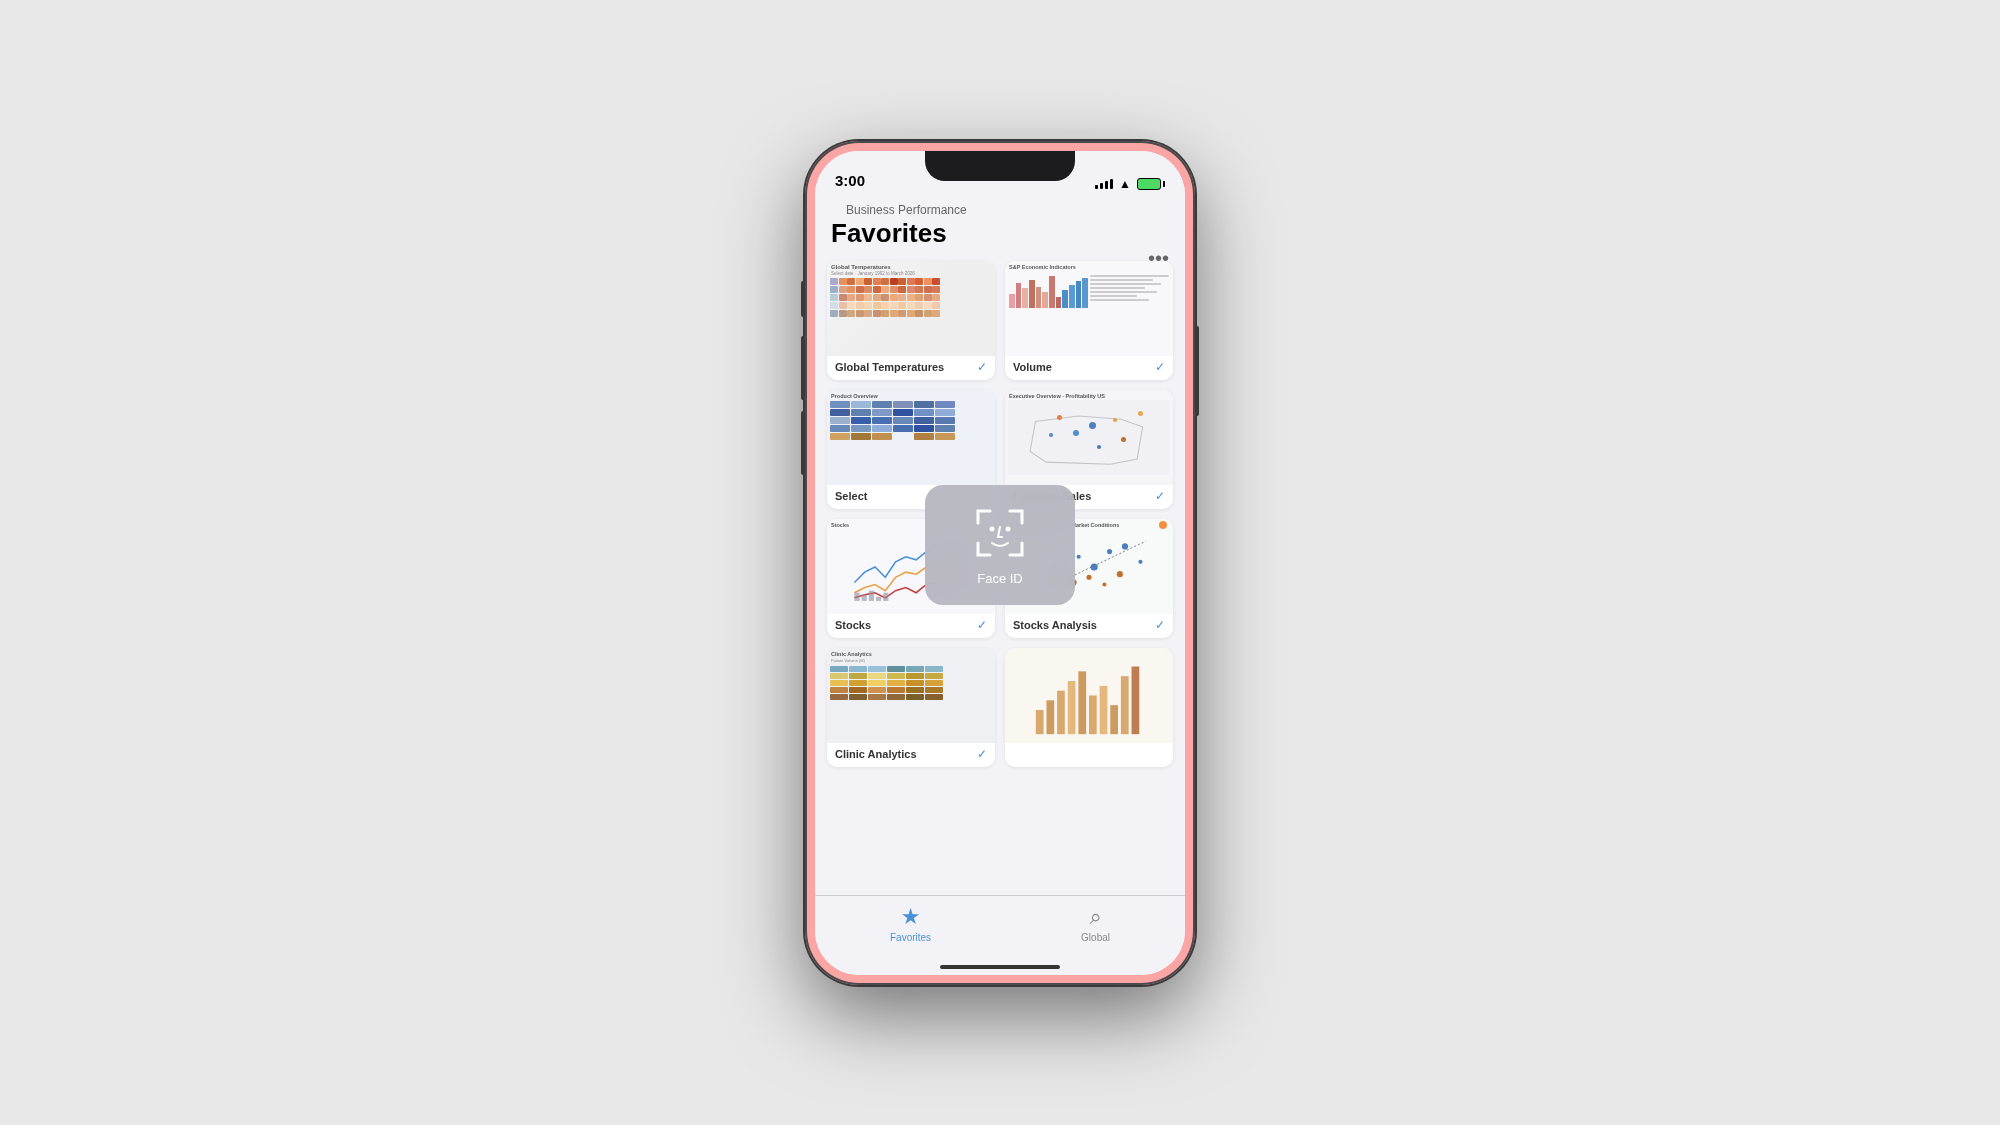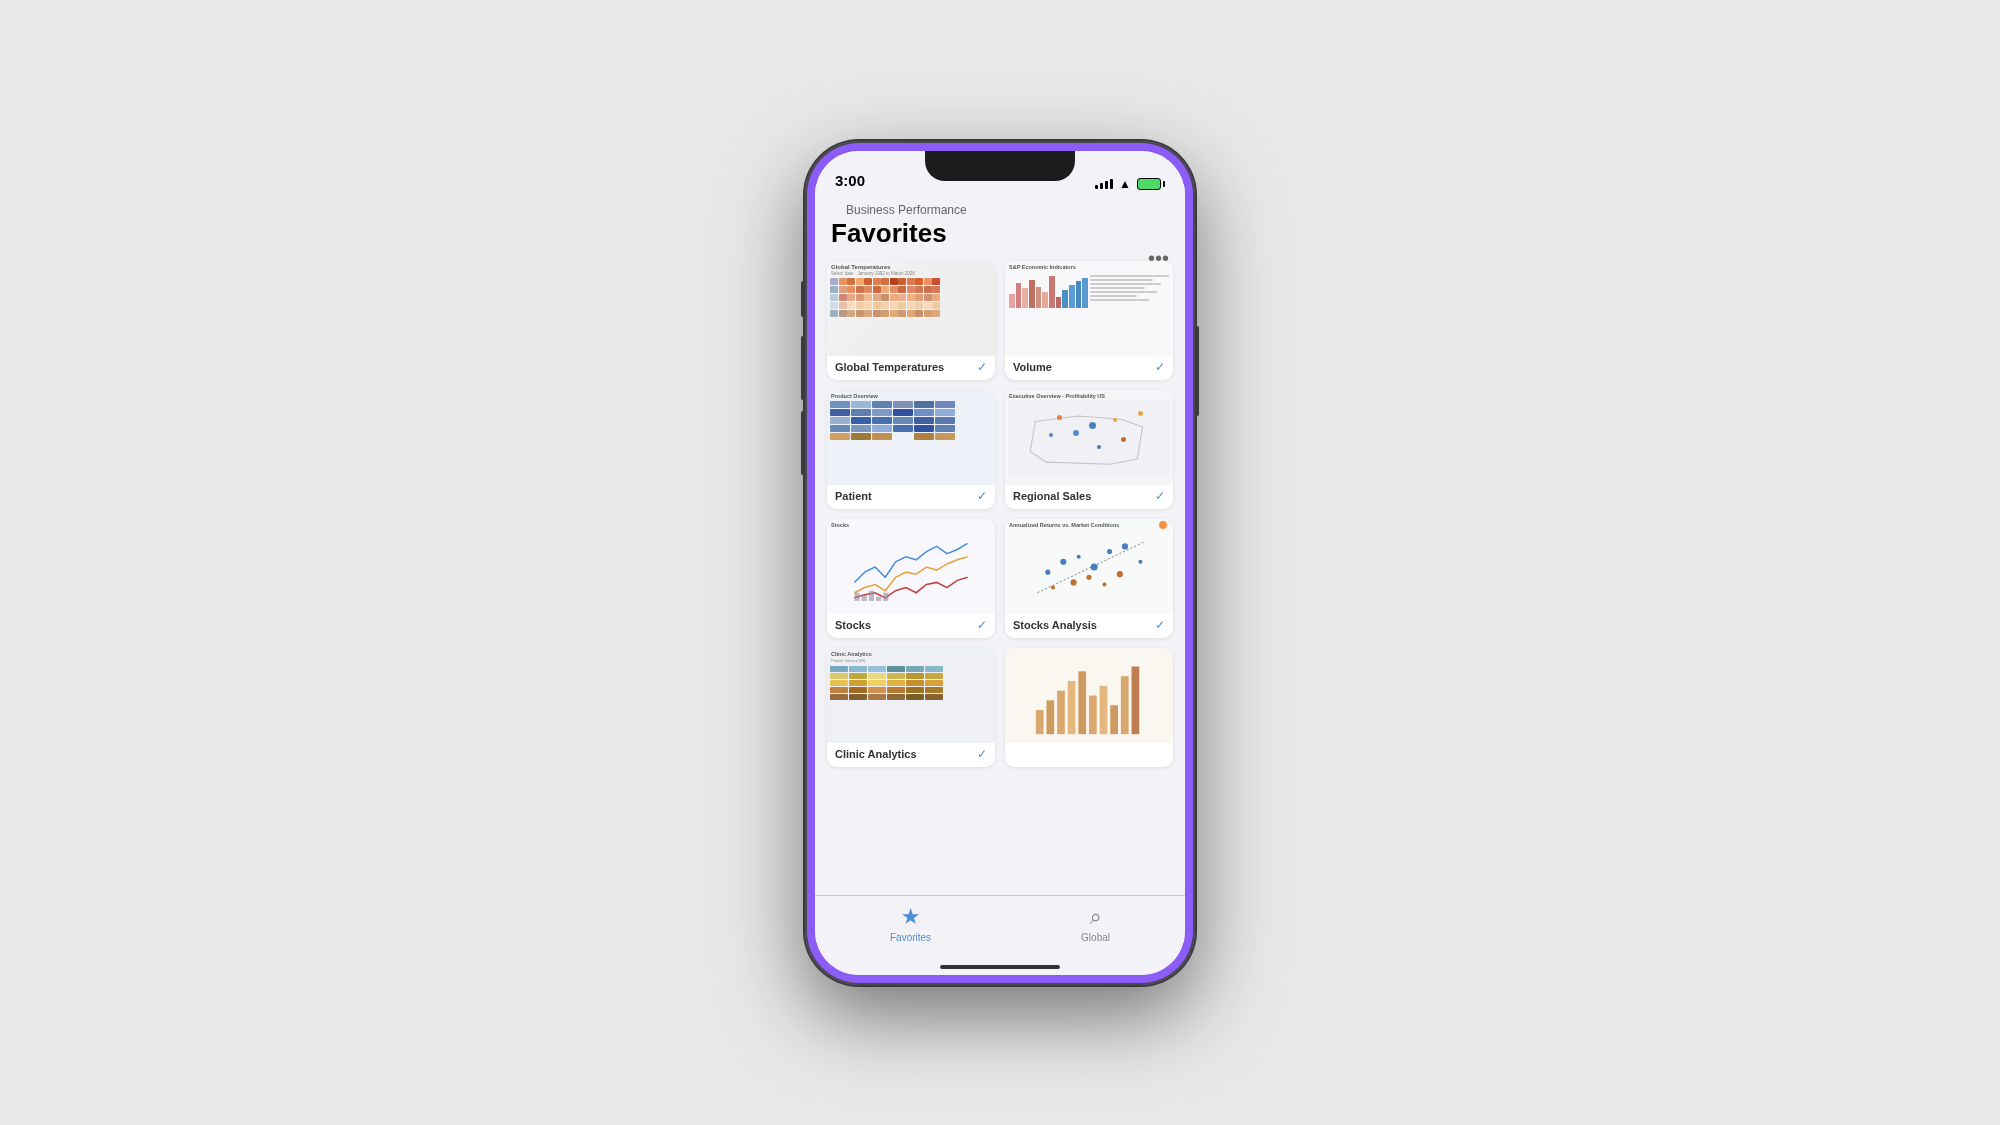--- a/index.html
+++ b/index.html
@@ -15,21 +15,21 @@
 
     .phone-wrapper {
       position: relative;
       width: 390px;
       height: 844px;
     }
 
     .phone-frame {
       position: absolute;
       inset: 0;
-      background: #8b5cf6;
+      background: #fca5a5;
       border-radius: 54px;
       box-shadow:
         0 0 0 2px #3a3a3c,
         0 30px 80px rgba(0,0,0,0.5),
         inset 0 0 0 2px #4a4a4c;
       text-decoration: underline;
     }
 
     
     .btn-left-top {
@@ -543,21 +543,21 @@
                     <div style="width:20px;height:7px;background:#a07838;border-radius:1px"></div>
                     <div style="width:20px;height:7px;background:#c09050;border-radius:1px"></div>
                     <div style="width:20px;height:7px;background:#8060288;border-radius:1px"></div>
                     <div style="width:20px;height:7px;background:#b08040;border-radius:1px"></div>
                     <div style="width:20px;height:7px;background:#c89858;border-radius:1px"></div>
                   </div>
                 </div>
               </div>
             </div>
             <div class="card-label">
-              <span class="card-name">Patient</span>
+              <span class="card-name">Select</span>
               <span class="card-check" style="color:#4a90d9">✓</span>
             </div>
           </div>
 
           <div class="card">
             <div class="card-thumb thumb-sales">
               <div style="font-size:5.5px;color:#555;padding:3px 4px 1px;font-weight:600">Executive Overview - Profitability US</div>
               <div style="position:relative;height:75px;background:#f0f0f5;margin:0 3px;border-radius:3px;overflow:hidden">
                 
                 <svg viewBox="0 0 120 70" style="width:100%;height:100%;opacity:0.5">
@@ -702,20 +702,37 @@
               </svg>
             </div>
             <div class="card-label">
               <span class="card-name"></span>
               <span class="card-check"></span>
             </div>
           </div>
 
         </div>
 
+        <div class="face-id-overlay">
+          <svg class="face-id-icon" viewBox="0 0 60 60" fill="none">
+
+            <path d="M8,20 L8,8 L20,8" stroke="white" stroke-width="3" stroke-linecap="round" fill="none"></path>
+            <path d="M40,8 L52,8 L52,20" stroke="white" stroke-width="3" stroke-linecap="round" fill="none"></path>
+            <path d="M52,40 L52,52 L40,52" stroke="white" stroke-width="3" stroke-linecap="round" fill="none"></path>
+            <path d="M20,52 L8,52 L8,40" stroke="white" stroke-width="3" stroke-linecap="round" fill="none"></path>
+
+            <circle cx="22" cy="26" r="2.5" fill="white"></circle>
+            <circle cx="38" cy="26" r="2.5" fill="white"></circle>
+
+            <path d="M30,24 L28,34 L32,34" stroke="white" stroke-width="2" stroke-linecap="round" fill="none"></path>
+
+            <path d="M22,40 Q30,46 38,40" stroke="white" stroke-width="2" stroke-linecap="round" fill="none"></path>
+          </svg>
+          <div class="face-id-label">Face ID</div>
+        </div>
 
       </div>
 
       <div class="tab-bar">
         <div class="tab-item tab-active">
           <span class="tab-icon">★</span>
           <span class="tab-label">Favorites</span>
         </div>
         <div class="tab-item tab-inactive">
           <span class="tab-icon">⌕</span>

